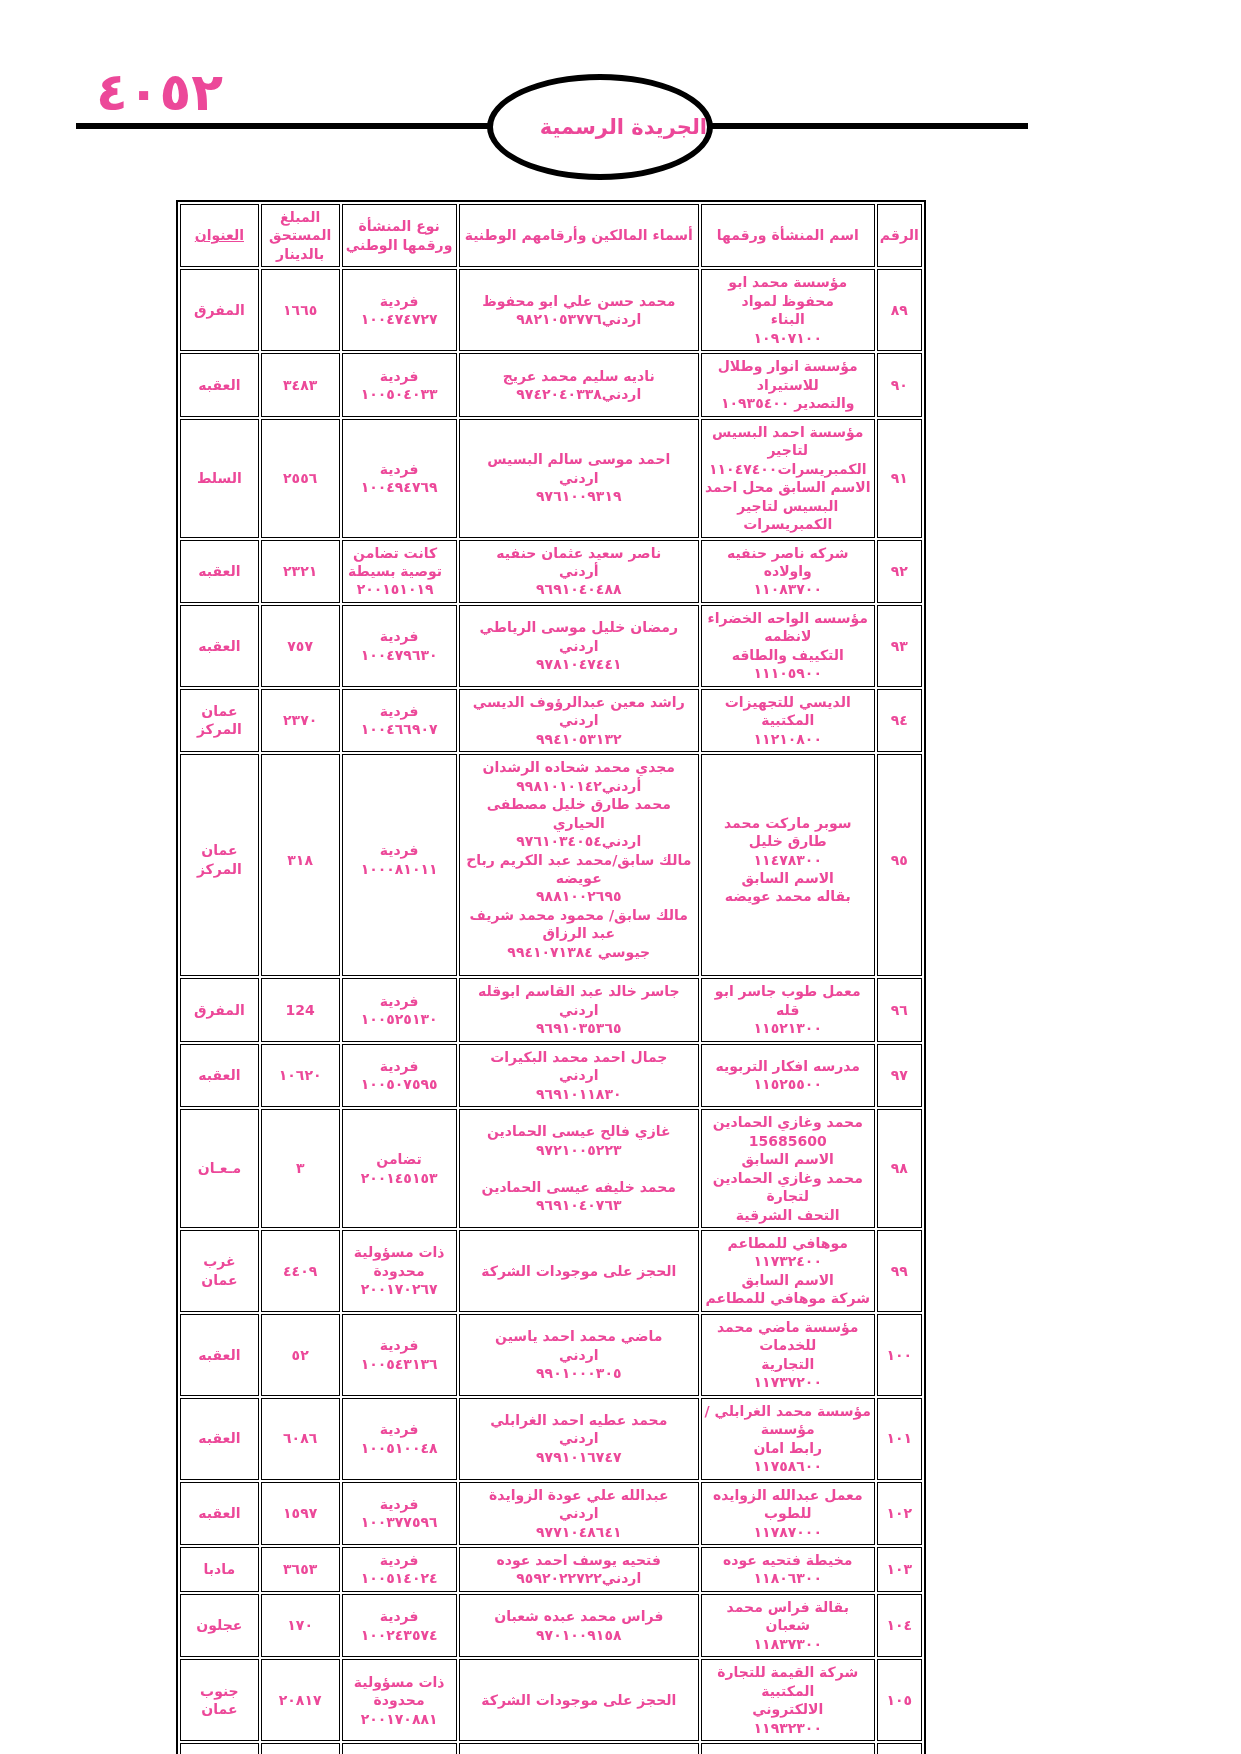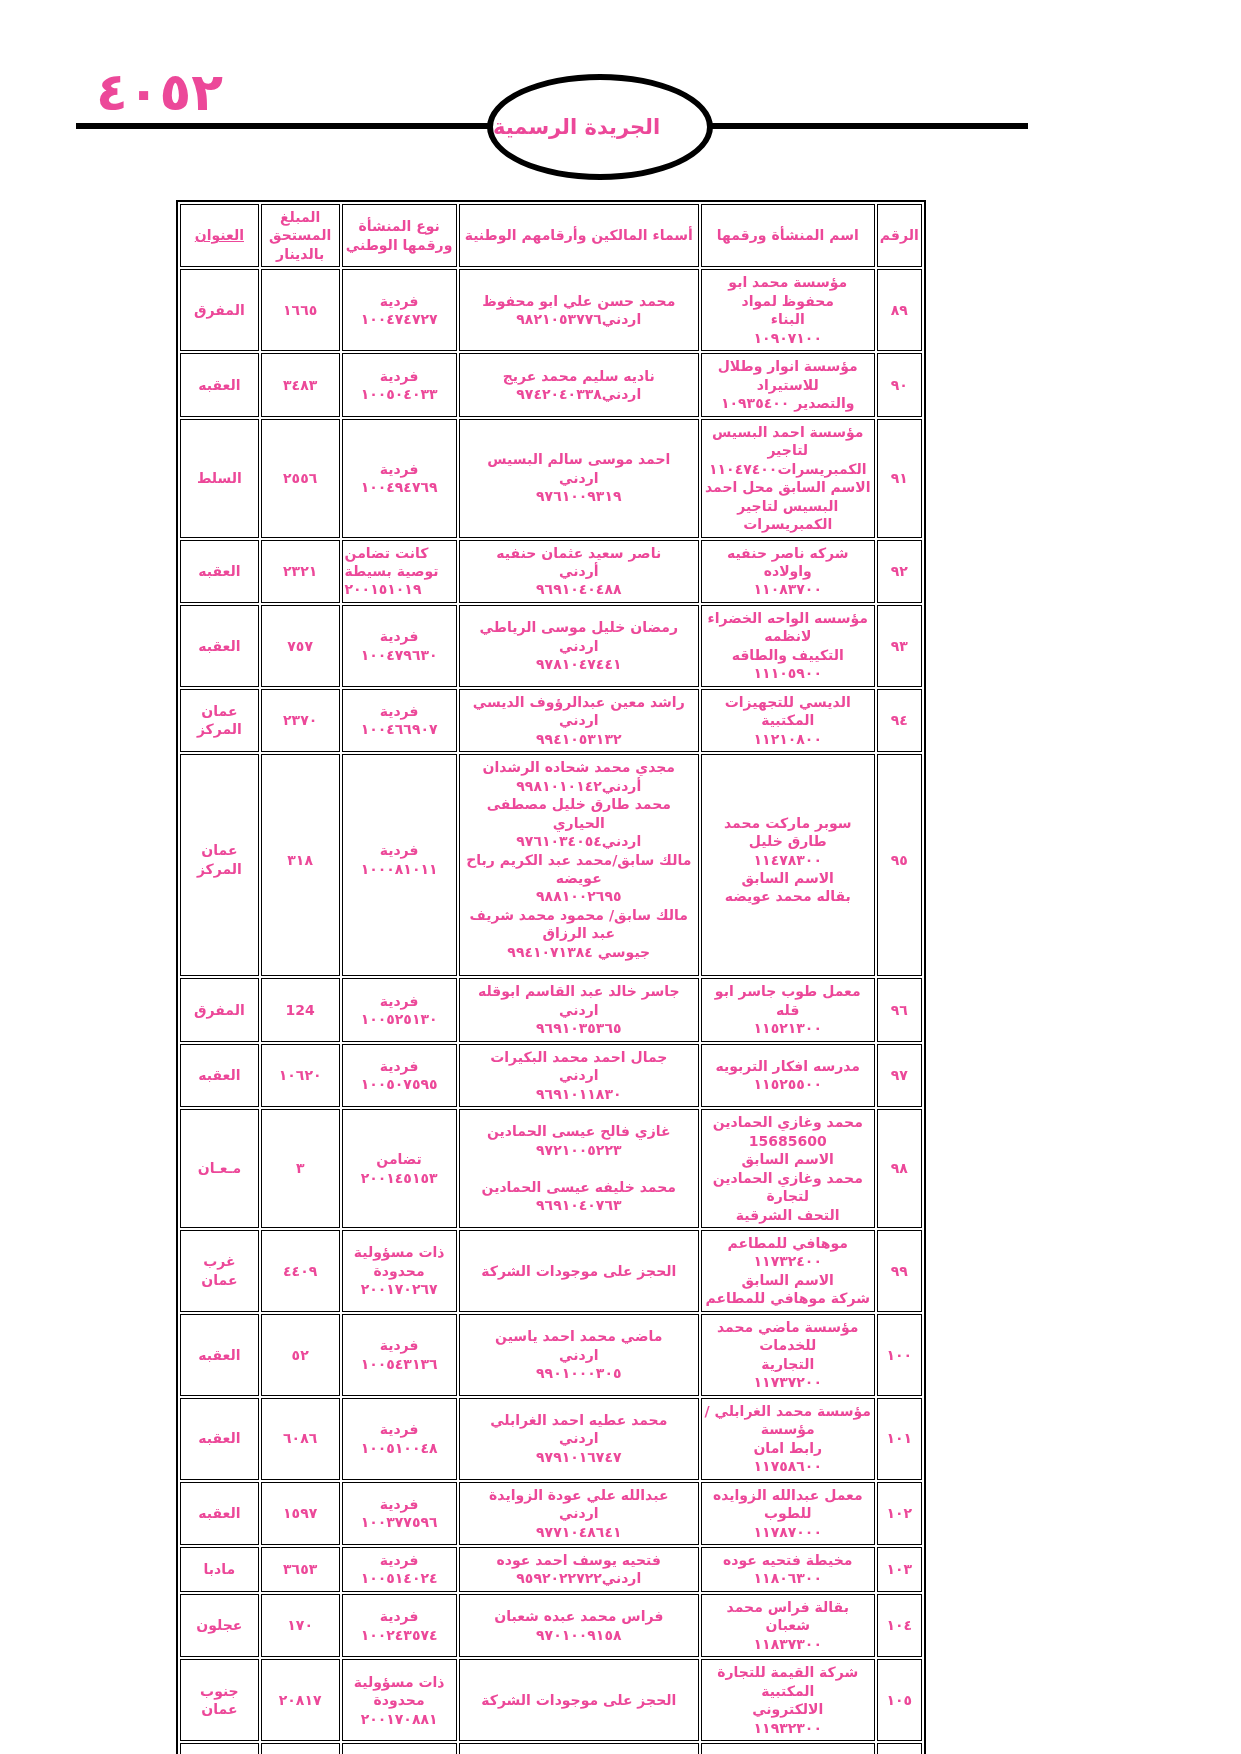--- a/index.html
+++ b/index.html
@@ -35,21 +35,21 @@
     position: absolute;
     left: 487px;
     top: 74px;
     width: 226px;
     height: 106px;
     background: #fff;
     border: 6px solid #000;
     border-radius: 50%;
     display: flex;
     align-items: center;
-    justify-content: flex-start;
+    justify-content: flex-end;
     box-sizing: border-box;
   }
   .title-ellipse span {
     font-size: 21px;
     font-weight: bold;
     direction: rtl;
   }
   
   .records-table {
     position: absolute;
@@ -76,21 +76,21 @@
   .records-table th { height: 50px; }
   .col-num     { width: 45px;  }
   .col-est     { width: 172px; }
   .col-owners  { width: 238px; }
   .col-type    { width: 114px; }
   .col-amount  { width: 78px;  }
   .col-address { width: 78px; text-decoration: underline;  }
   .line { min-height: 18px; }
   
   .records-table tbody tr:nth-child(4) td:nth-child(4) {
-    text-align: left;
+    text-align: center;
     padding-right: 10px;
   }
   
   .records-table tbody tr:nth-child(7) td { padding-bottom: 14px; }
   
   .records-table tbody tr:last-child td { height: 245px; }
 </style>
 </head>
 <body>
 

